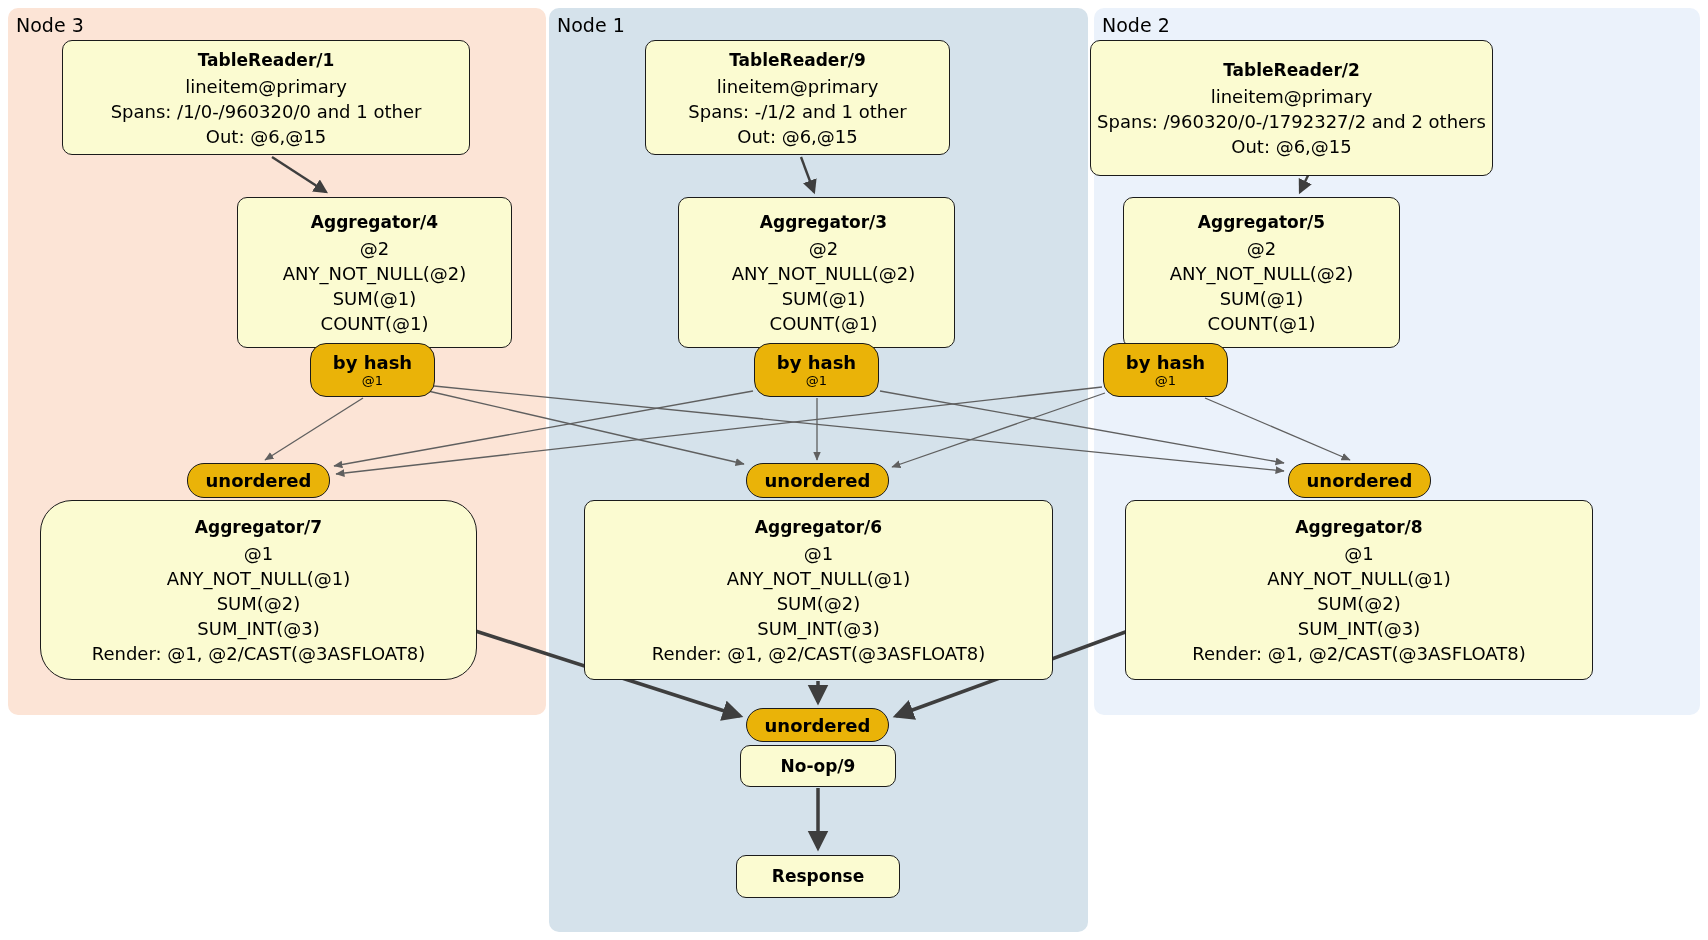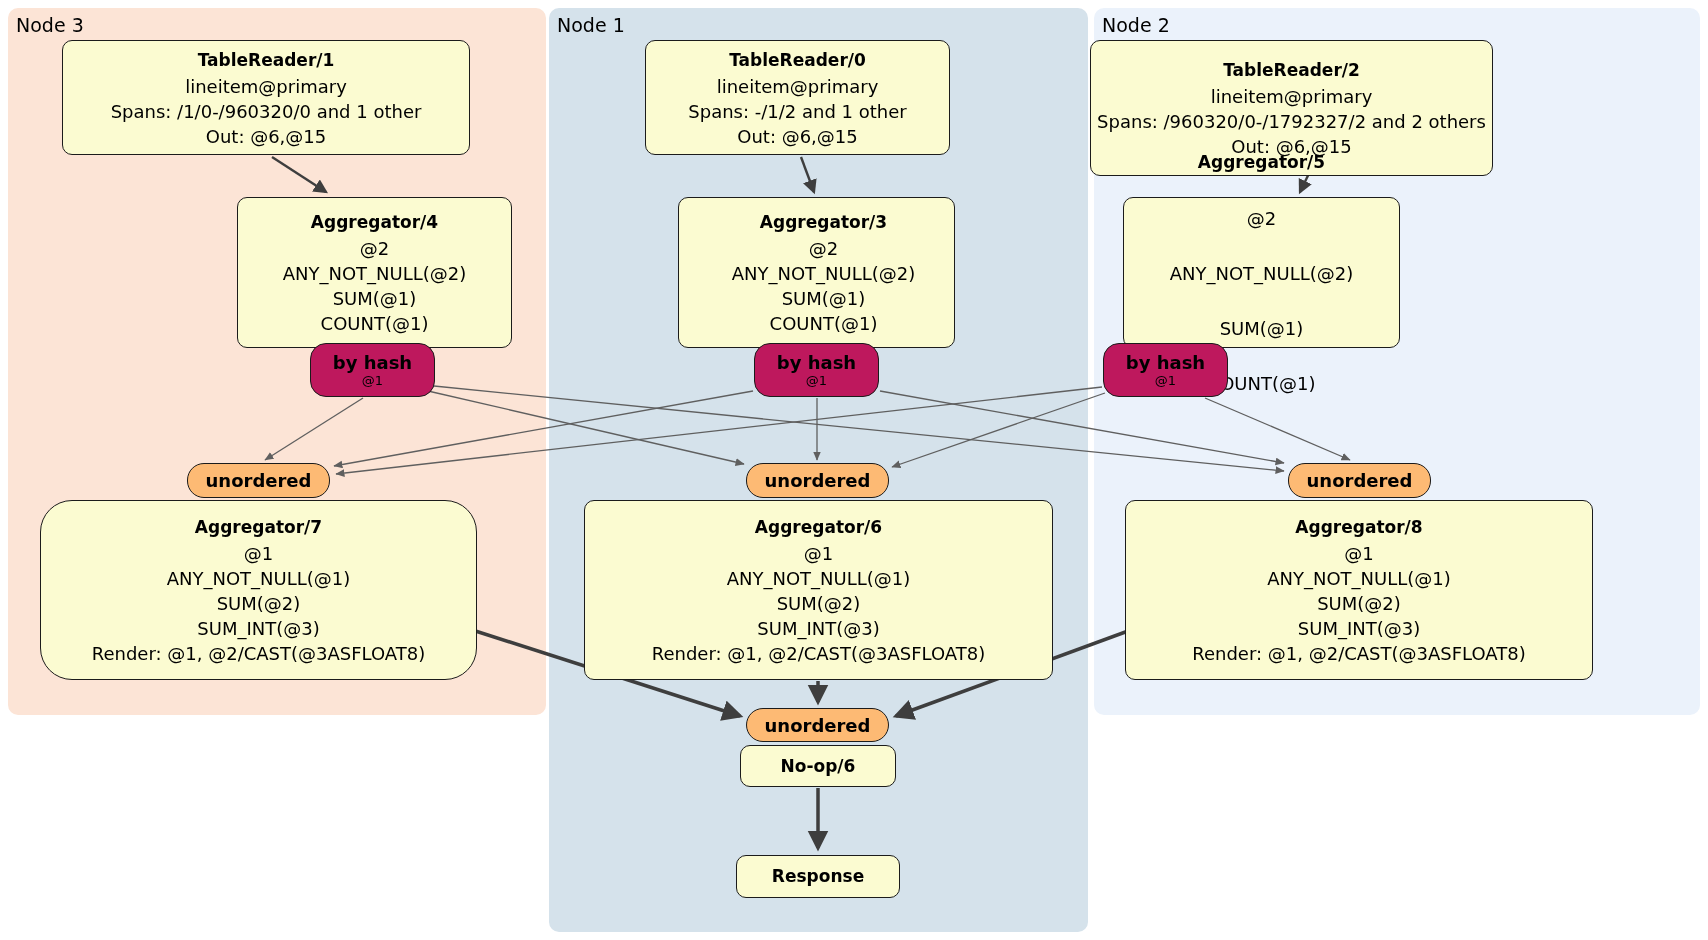--- a/index.html
+++ b/index.html
@@ -16,29 +16,29 @@
   .proc {
     position:absolute; background:#fbfbd1; border:1.6px solid #1b1b1b;
     border-radius:10px; box-sizing:border-box;
     display:flex; flex-direction:column; align-items:center; justify-content:center;
     text-align:center;
   }
   .ptitle { font-weight:bold; font-size:17px; line-height:27px; white-space:nowrap; }
   .pline  { font-size:18px; line-height:25px; white-space:nowrap; }
 
   .byhash {
-    position:absolute; width:125px; height:54px; background:#be185d;
+    position:absolute; width:125px; height:54px; background:#eab308;
     border:1.6px solid #1b1b1b; border-radius:16px; box-sizing:border-box;
     display:flex; flex-direction:column; align-items:center; justify-content:center;
   }
   .bh-label { font-weight:bold; font-size:18px; line-height:21px; }
   .bh-sub   { font-size:13px; line-height:15px; }
 
   .unordered {
-    position:absolute; width:143px; height:35px; background:#fdba74;
+    position:absolute; width:143px; height:35px; background:#eab308;
     border:1.6px solid #1b1b1b; border-radius:17px; box-sizing:border-box;
     display:flex; align-items:center; justify-content:center;
     font-weight:bold; font-size:18px;
   }
 </style>
 </head>
 <body>
 
 <div id="stage">
 
@@ -87,21 +87,21 @@
   </svg>
 
   <div class="proc" style="left:62px; top:40px; width:408px; height:115px;">
     <div class="ptitle">TableReader/1</div>
     <div class="pline">lineitem@primary</div>
     <div class="pline">Spans: /1/0-/960320/0 and 1 other</div>
     <div class="pline">Out: @6,@15</div>
   </div>
 
   <div class="proc" style="left:645px; top:40px; width:305px; height:115px;">
-    <div class="ptitle">TableReader/0</div>
+    <div class="ptitle">TableReader/9</div>
     <div class="pline">lineitem@primary</div>
     <div class="pline">Spans: -/1/2 and 1 other</div>
     <div class="pline">Out: @6,@15</div>
   </div>
 
   <div class="proc" style="left:1090px; top:40px; width:403px; height:136px;">
     <div class="ptitle">TableReader/2</div>
     <div class="pline">lineitem@primary</div>
     <div class="pline">Spans: /960320/0-/1792327/2 and 2 others</div>
     <div class="pline">Out: @6,@15</div>
@@ -116,21 +116,21 @@
   </div>
 
   <div class="proc" style="left:678px; top:197px; width:277px; height:151px;padding-left:14px;">
     <div class="ptitle">Aggregator/3</div>
     <div class="pline">@2</div>
     <div class="pline">ANY_NOT_NULL(@2)</div>
     <div class="pline">SUM(@1)</div>
     <div class="pline">COUNT(@1)</div>
   </div>
 
-  <div class="proc" style="left:1123px; top:197px; width:277px; height:151px;gap:30px;">
+  <div class="proc" style="left:1123px; top:197px; width:277px; height:151px;">
     <div class="ptitle">Aggregator/5</div>
     <div class="pline">@2</div>
     <div class="pline">ANY_NOT_NULL(@2)</div>
     <div class="pline">SUM(@1)</div>
     <div class="pline">COUNT(@1)</div>
   </div>
 
   <div class="proc" style="left:40px; top:500px; width:437px; height:180px;border-radius:32px;">
     <div class="ptitle">Aggregator/7</div>
     <div class="pline">@1</div>
@@ -152,21 +152,21 @@
   <div class="proc" style="left:1125px; top:500px; width:468px; height:180px;align-items:center;">
     <div class="ptitle">Aggregator/8</div>
     <div class="pline">@1</div>
     <div class="pline">ANY_NOT_NULL(@1)</div>
     <div class="pline">SUM(@2)</div>
     <div class="pline">SUM_INT(@3)</div>
     <div class="pline">Render: @1, @2/CAST(@3ASFLOAT8)</div>
   </div>
 
   <div class="proc" style="left:740px; top:745px; width:156px; height:42px;">
-    <div class="ptitle">No-op/6</div>
+    <div class="ptitle">No-op/9</div>
   </div>
 
   <div class="proc" style="left:736px; top:855px; width:164px; height:43px;text-align:right;">
     <div class="ptitle">Response</div>
   </div>
 
   <div class="byhash" style="left:310px; top:343px;">
     <div class="bh-label">by hash</div>
     <div class="bh-sub">@1</div>
   </div>

